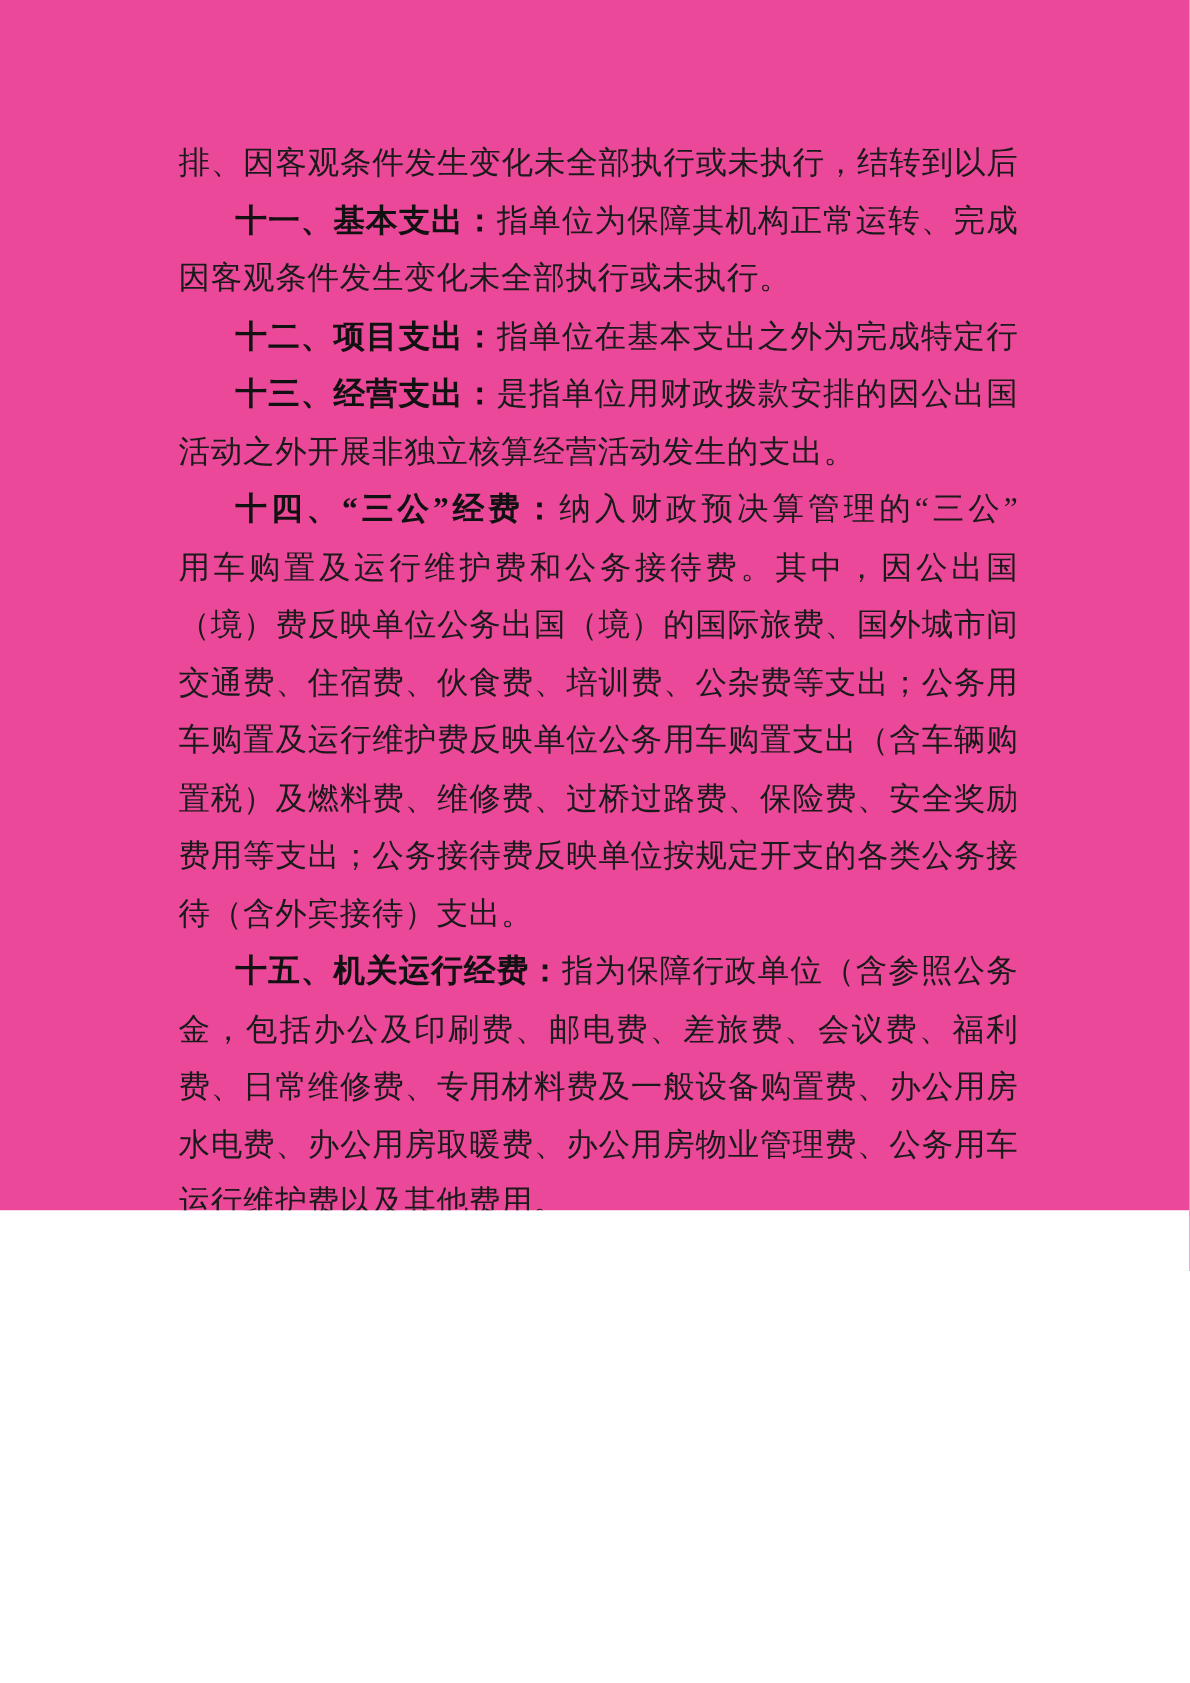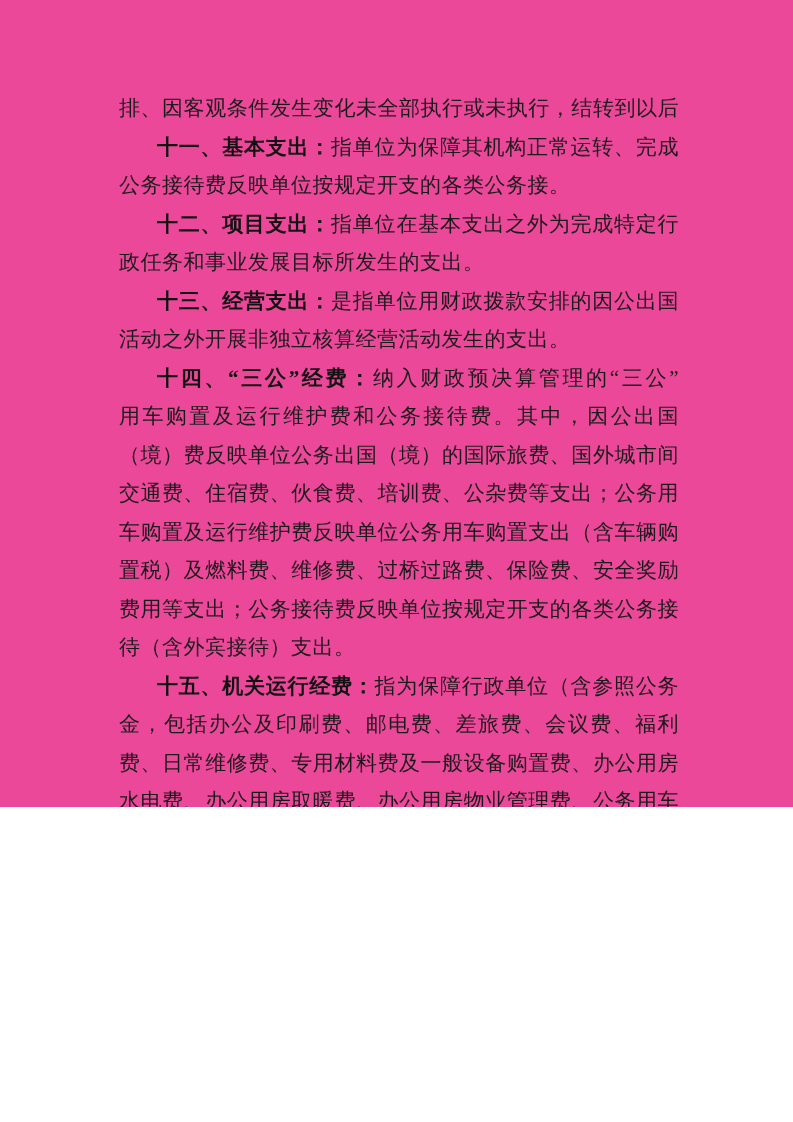--- a/index.html
+++ b/index.html
@@ -54,23 +54,22 @@
     font-family: "Liberation Serif", "DejaVu Serif", serif;
   }
 </style>
 </head>
 <body>
 
 <div class="page">
   <div class="content" id="doc-content">
       <div class="line justify"><span class="seg-regular">排、因客观条件发生变化未全部执行或未执行，结转到以后</span></div>
       <div class="line justify indent"><span class="seg-bold">十一、基本支出：</span><span class="seg-regular">指单位为保障其机构正常运转、完成</span></div>
-      <div class="line"><span class="seg-regular">公务接待费反映单位按规定开支的各类公务接。</span></div>
+      <div class="line"><span class="seg-regular">因客观条件发生变化未全部执行或未执行。</span></div>
       <div class="line justify indent"><span class="seg-bold">十二、项目支出：</span><span class="seg-regular">指单位在基本支出之外为完成特定行</span></div>
-      <div class="line"><span class="seg-regular">政任务和事业发展目标所发生的支出。</span></div>
       <div class="line justify indent"><span class="seg-bold">十三、经营支出：</span><span class="seg-regular">是指单位用财政拨款安排的因公出国</span></div>
       <div class="line"><span class="seg-regular">活动之外开展非独立核算经营活动发生的支出。</span></div>
       <div class="line justify indent"><span class="seg-bold">十四、“三公”经费：</span><span class="seg-regular">纳入财政预决算管理的“三公”</span></div>
       <div class="line justify"><span class="seg-regular">用车购置及运行维护费和公务接待费。其中，因公出国</span></div>
       <div class="line justify"><span class="seg-regular">（境）费反映单位公务出国（境）的国际旅费、国外城市间</span></div>
       <div class="line justify"><span class="seg-regular">交通费、住宿费、伙食费、培训费、公杂费等支出；公务用</span></div>
       <div class="line justify"><span class="seg-regular">车购置及运行维护费反映单位公务用车购置支出（含车辆购</span></div>
       <div class="line justify"><span class="seg-regular">置税）及燃料费、维修费、过桥过路费、保险费、安全奖励</span></div>
       <div class="line justify"><span class="seg-regular">费用等支出；公务接待费反映单位按规定开支的各类公务接</span></div>
       <div class="line"><span class="seg-regular">待（含外宾接待）支出。</span></div>

